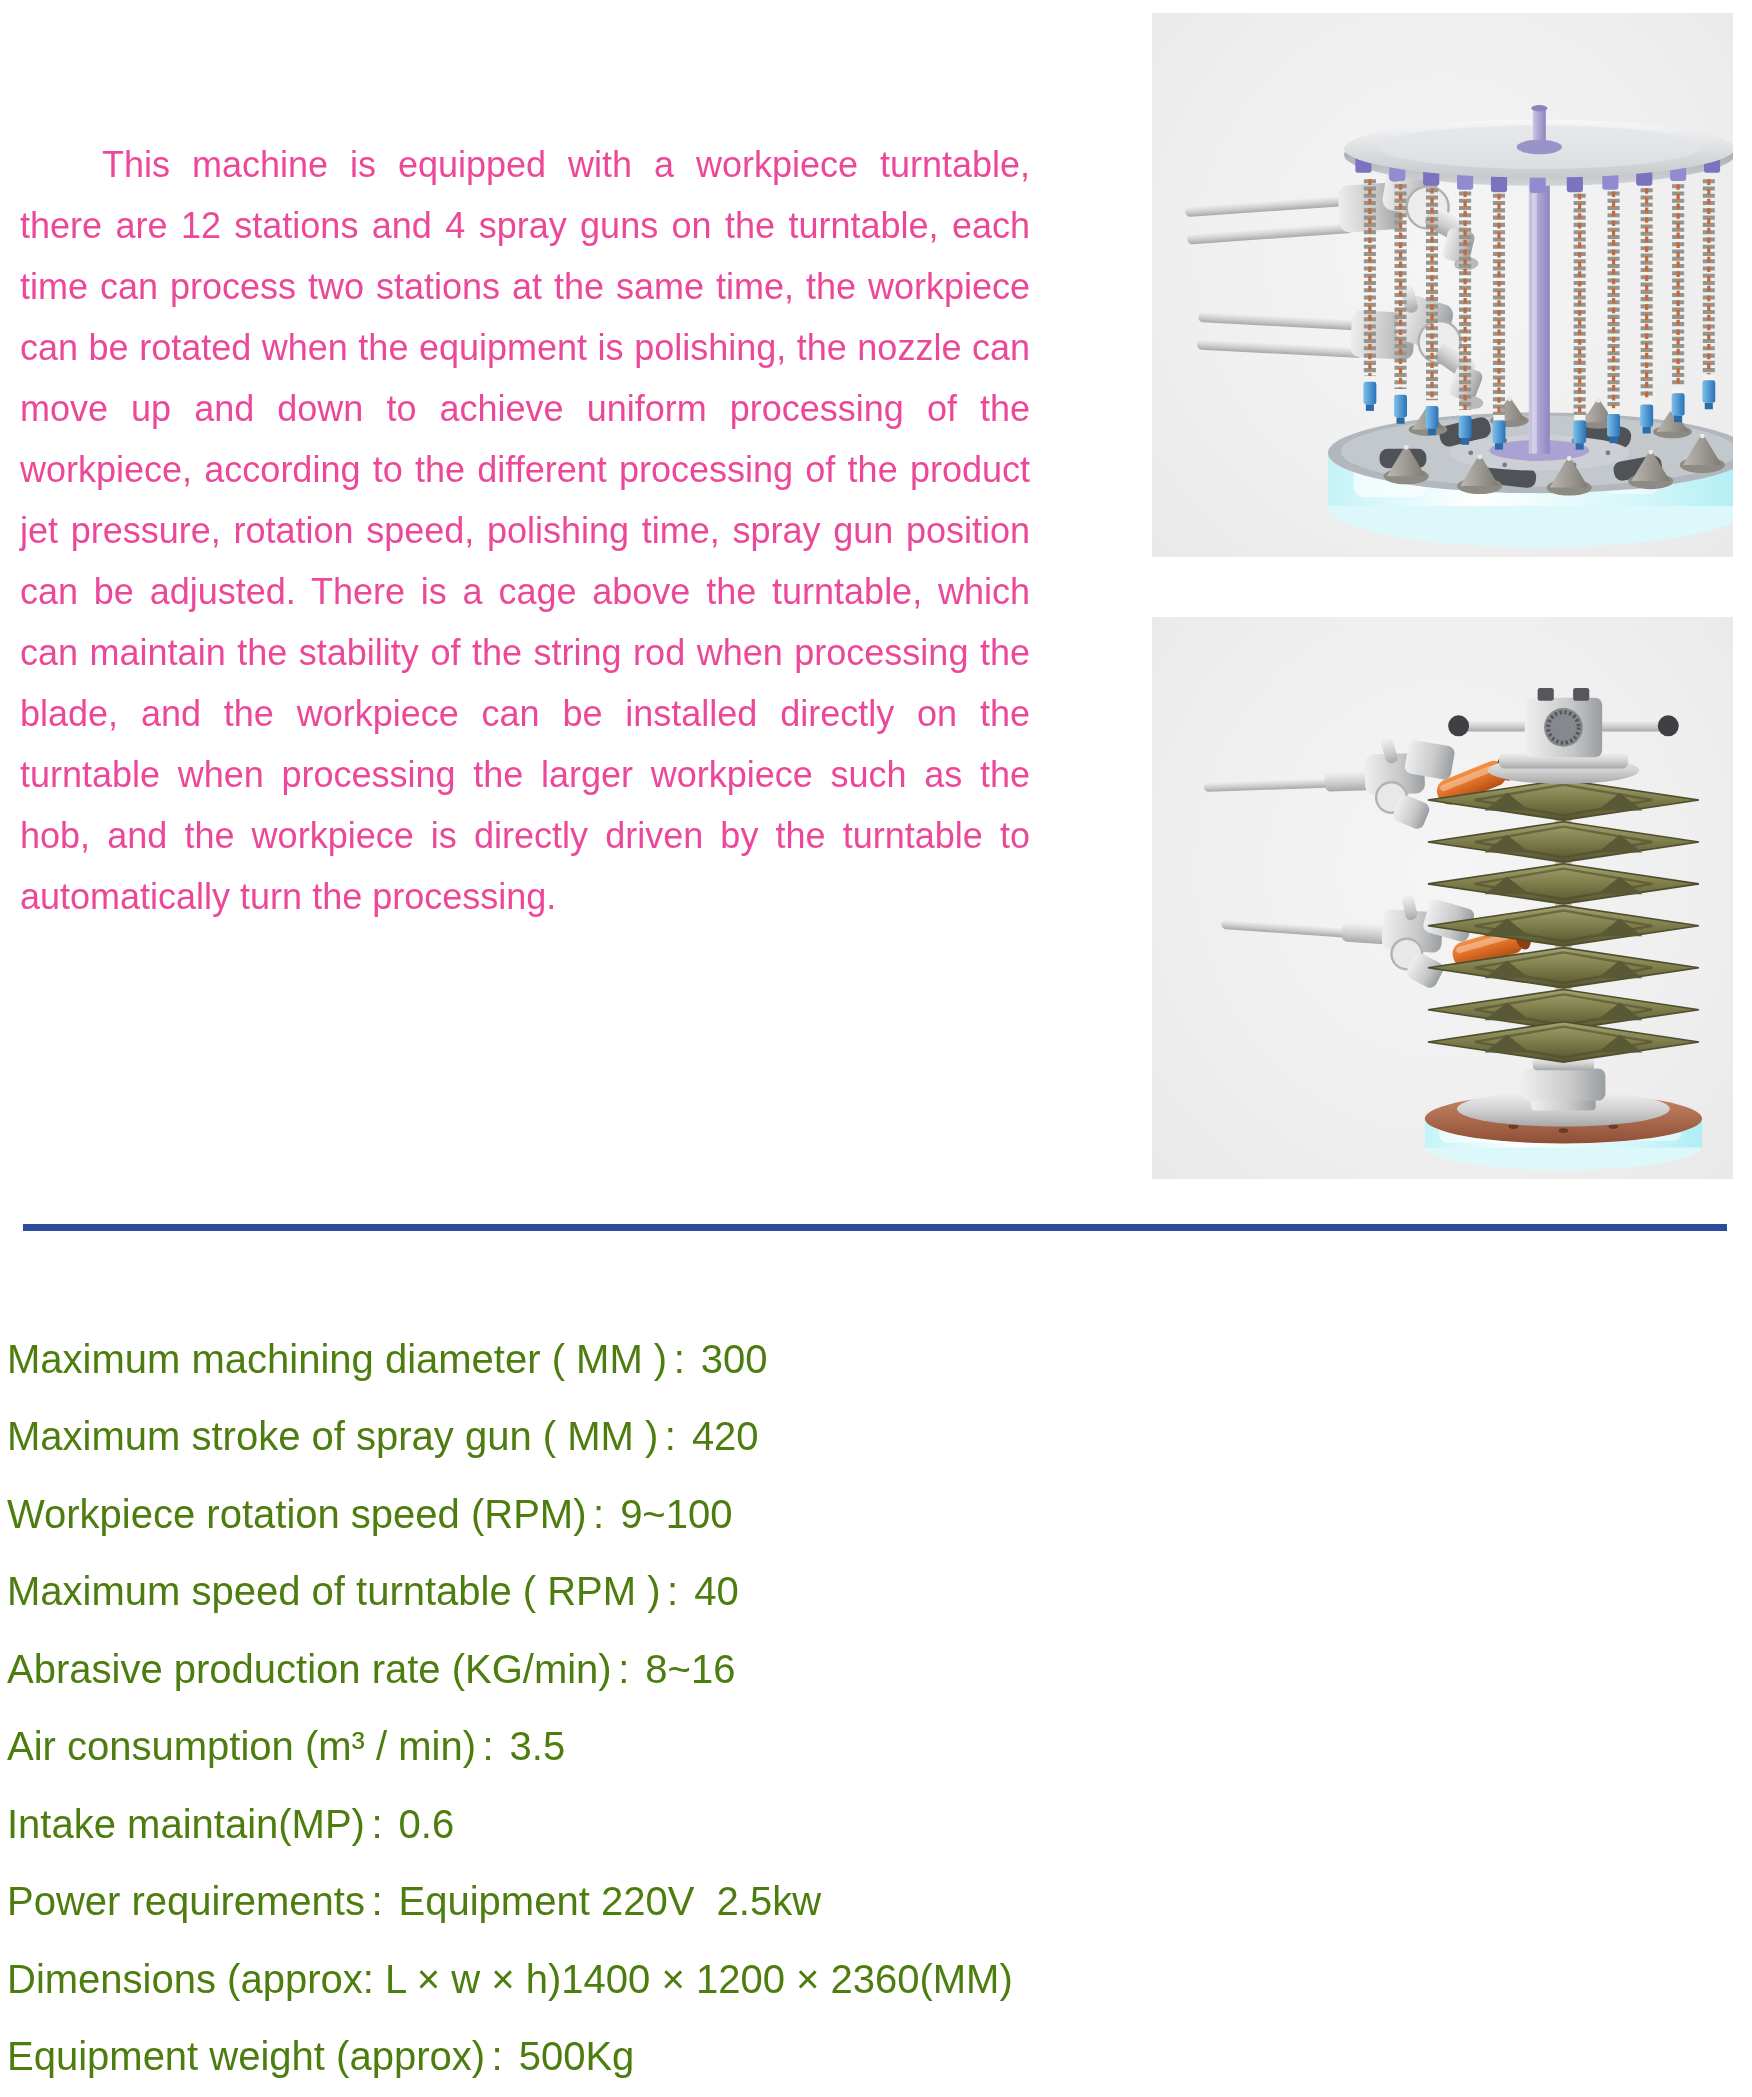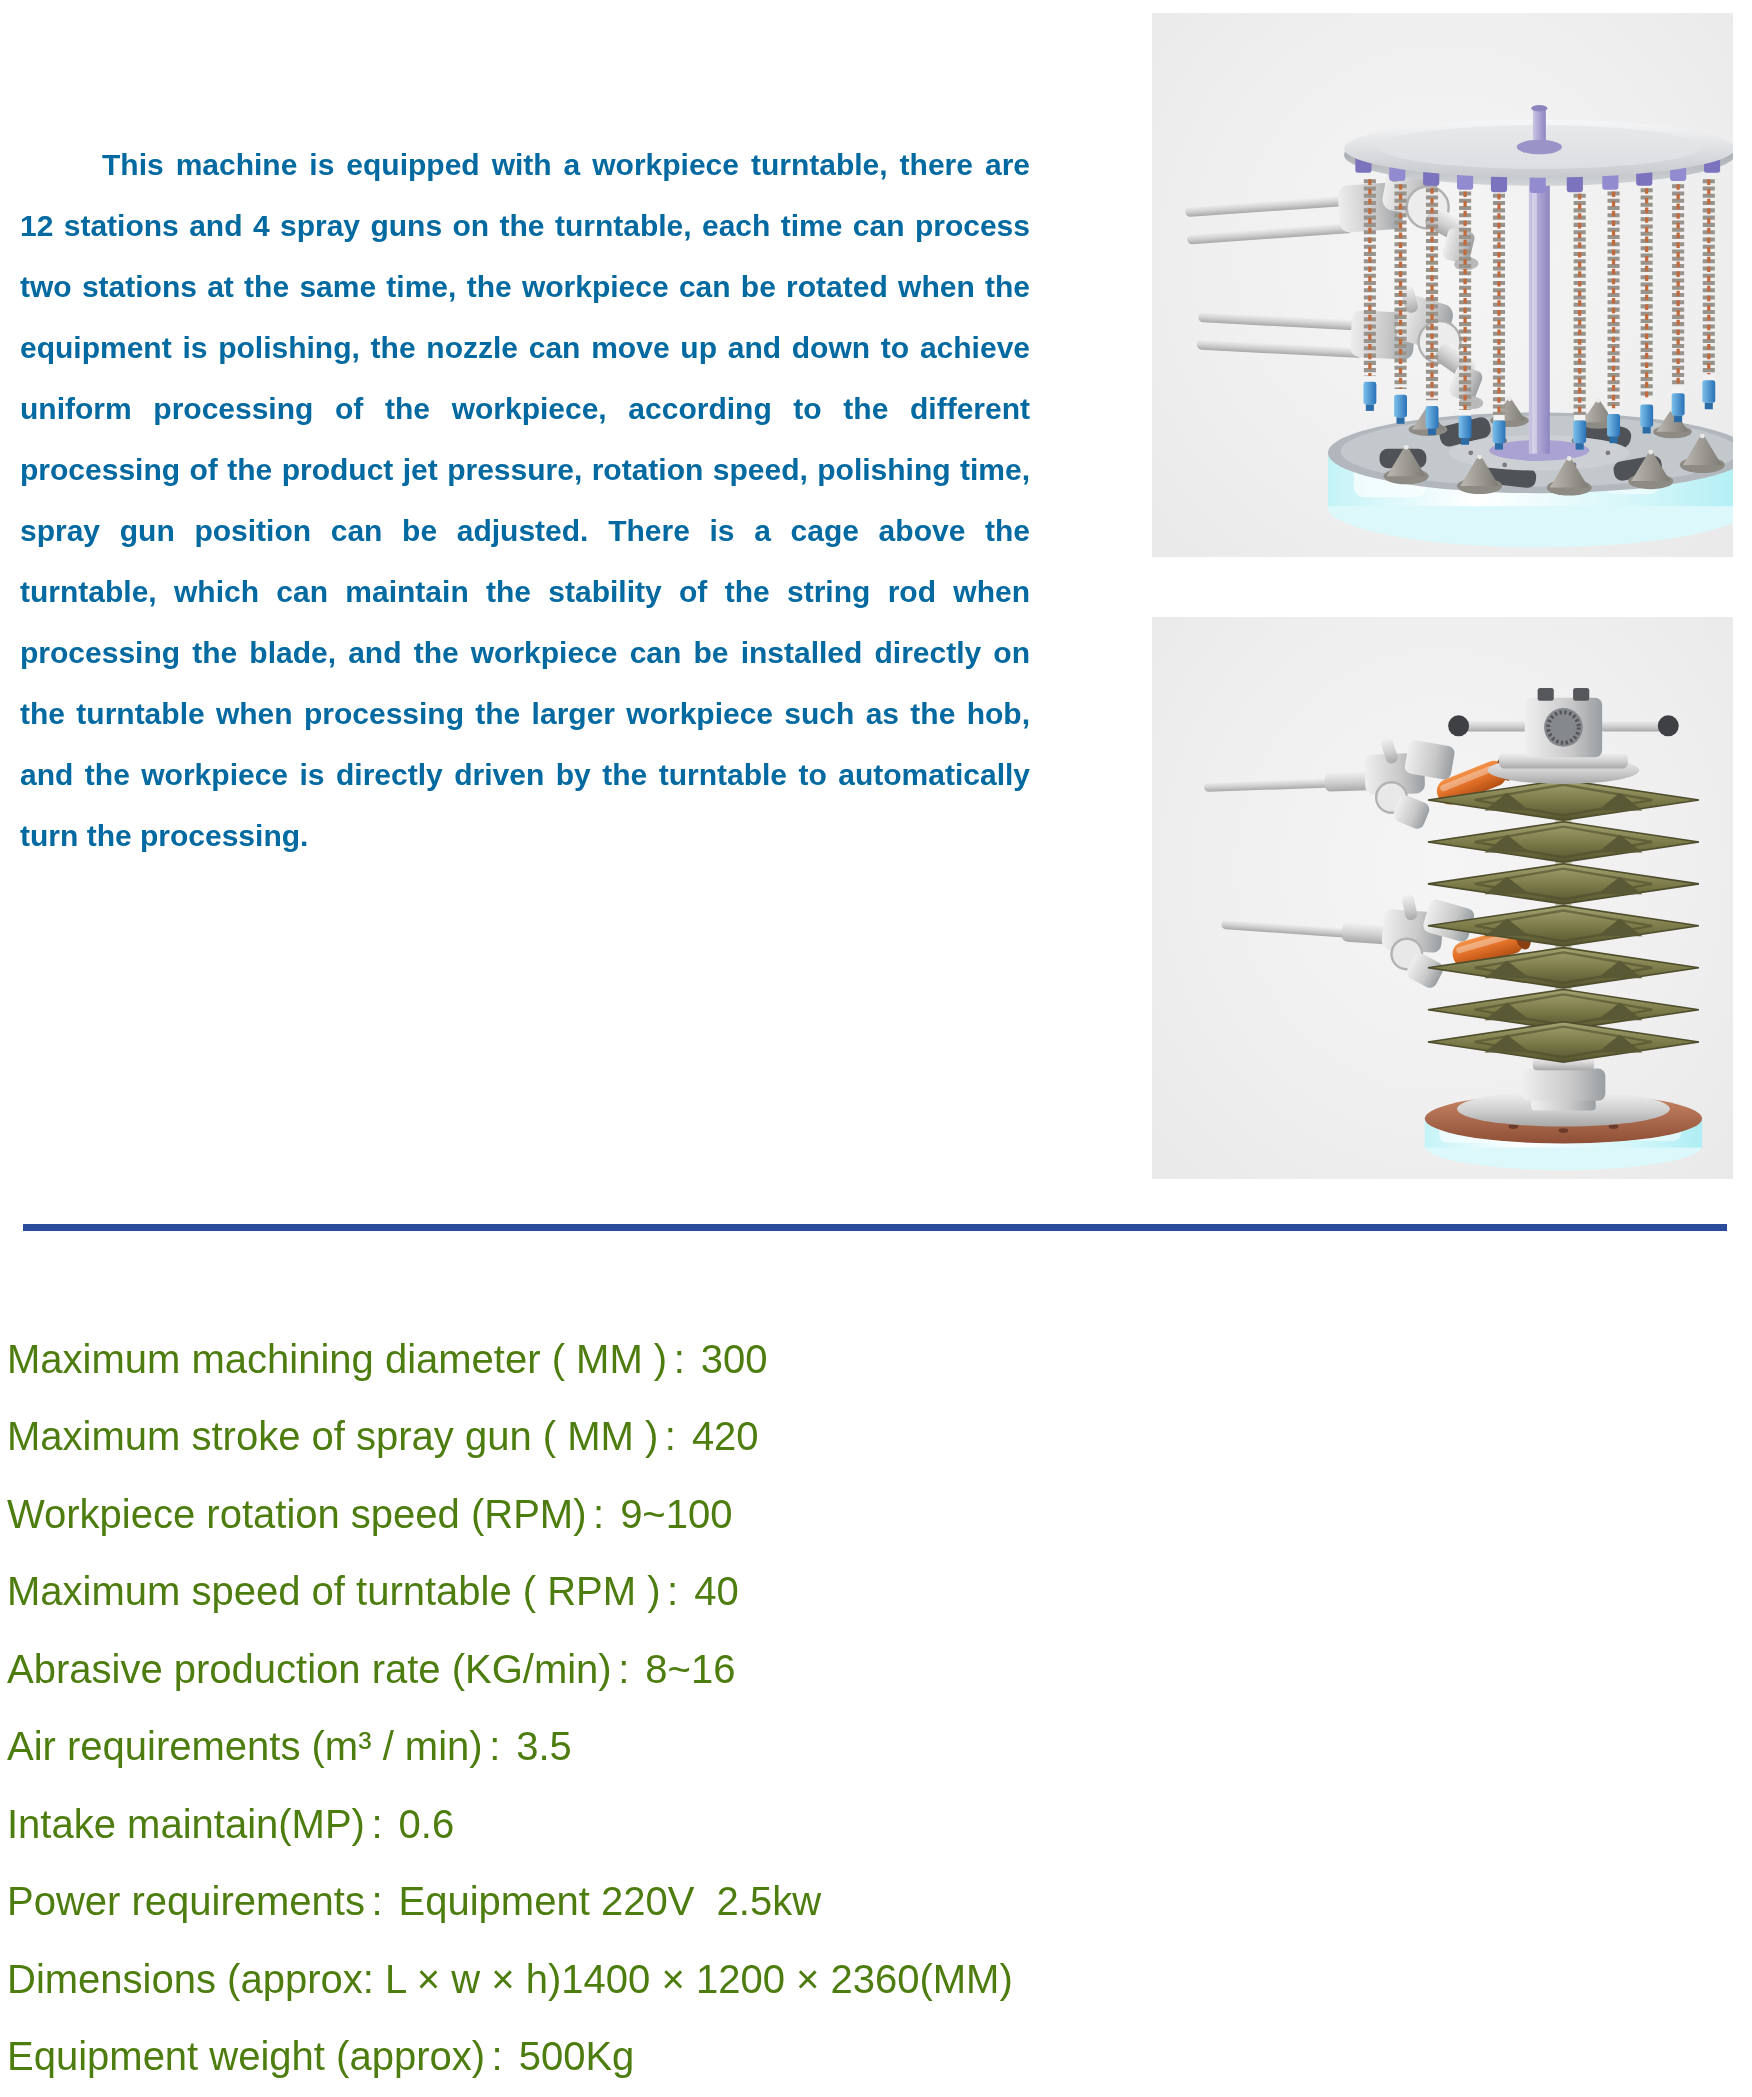--- a/index.html
+++ b/index.html
@@ -6,23 +6,22 @@
   body{
     position:relative;
     width:1752px;height:2097px;
     background:#ffffff;
     font-family:"Liberation Sans","DejaVu Sans",sans-serif;
     overflow:hidden;
   }
   
   .intro{
     position:absolute;left:20px;top:134px;width:1010px;
-    font-size:30px;line-height:61px;color:#0369a1;
+    font-size:36px;line-height:61px;color:#ec4899;
     text-align:justify;
-    font-weight:bold;
   }
   .intro p{margin:0;text-indent:82px;}
   .intro p + p{margin-top:9.7px;}
 
   
   .panel{
     position:absolute;left:1152px;width:581px;
     background:radial-gradient(ellipse at 50% 45%, #f5f5f5 0%, #efefef 60%, #e9e9e9 100%);
   }
   .panel-1{top:13px;height:544px;}
@@ -397,19 +396,19 @@
 </div>
 
 <div class="divider"></div>
 
 <div>
   <div class="spec-row" style="top:1335px"><span>Maximum machining diameter ( MM )</span><span class="spec-sep">:</span><span>300</span></div>
   <div class="spec-row" style="top:1412px"><span>Maximum stroke of spray gun ( MM )</span><span class="spec-sep">:</span><span>420</span></div>
   <div class="spec-row" style="top:1490px"><span>Workpiece rotation speed (RPM)</span><span class="spec-sep">:</span><span>9~100</span></div>
   <div class="spec-row" style="top:1567px"><span>Maximum speed of turntable ( RPM )</span><span class="spec-sep">:</span><span>40</span></div>
   <div class="spec-row" style="top:1645px"><span>Abrasive production rate (KG/min)</span><span class="spec-sep">:</span><span>8~16</span></div>
-  <div class="spec-row" style="top:1722px"><span>Air requirements (m³ / min)</span><span class="spec-sep">:</span><span>3.5</span></div>
+  <div class="spec-row" style="top:1722px"><span>Air consumption (m³ / min)</span><span class="spec-sep">:</span><span>3.5</span></div>
   <div class="spec-row" style="top:1800px"><span>Intake maintain(MP)</span><span class="spec-sep">:</span><span>0.6</span></div>
   <div class="spec-row" style="top:1877px"><span>Power requirements</span><span class="spec-sep">:</span><span>Equipment 220V  2.5kw</span></div>
   <div class="spec-row" style="top:1955px"><span>Dimensions (approx: L × w × h)</span><span>1400 × 1200 × 2360(MM)</span></div>
   <div class="spec-row" style="top:2032px"><span>Equipment weight (approx)</span><span class="spec-sep">:</span><span>500Kg</span></div>
 </div>
 
 
 </body></html>

